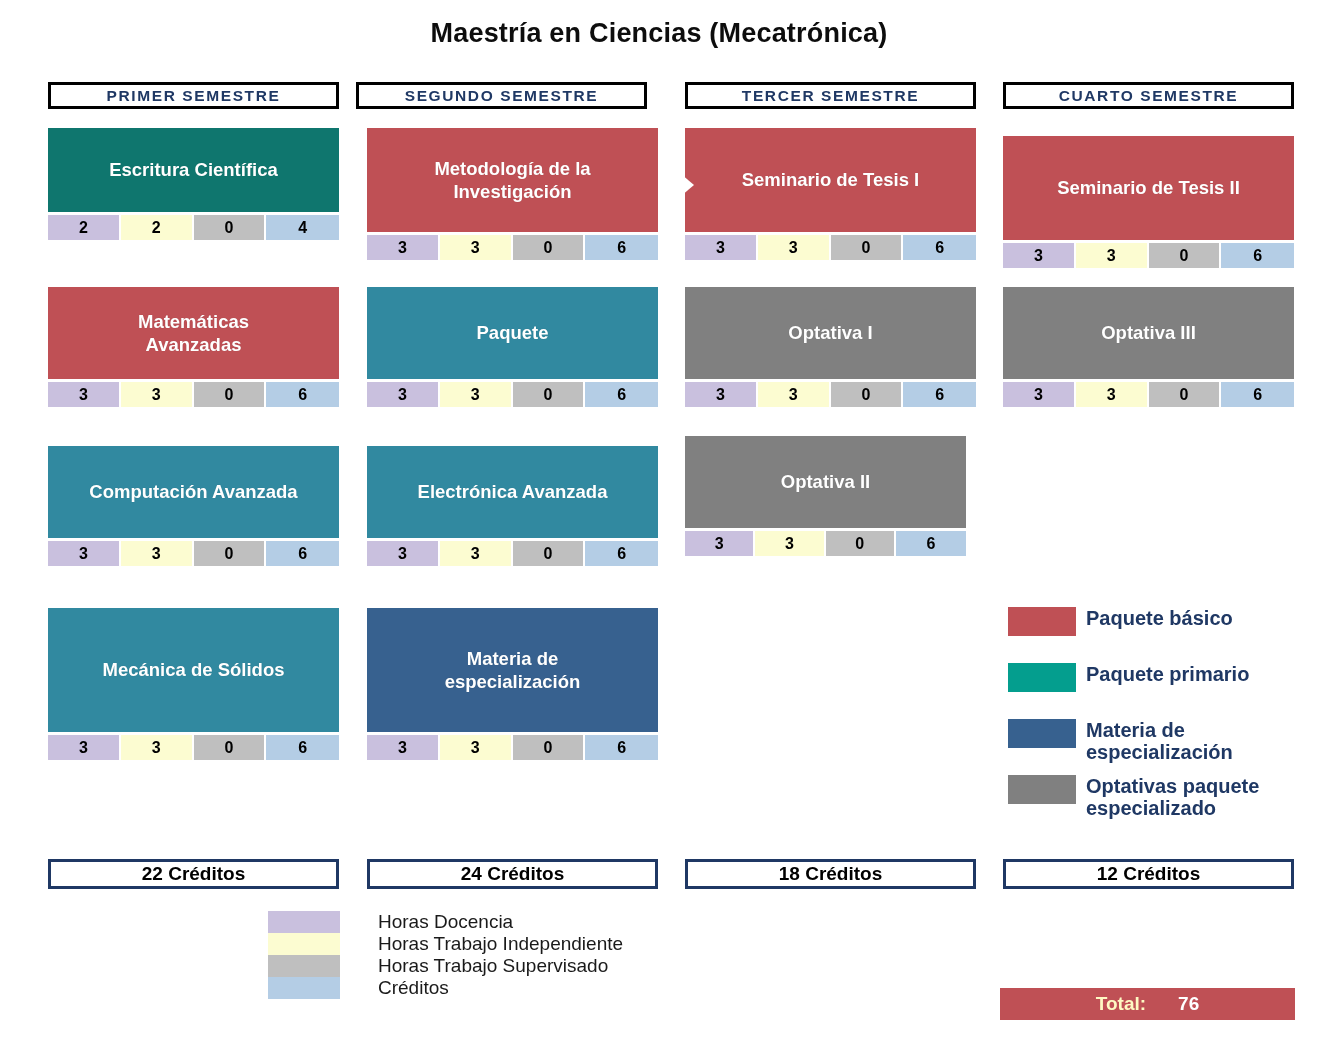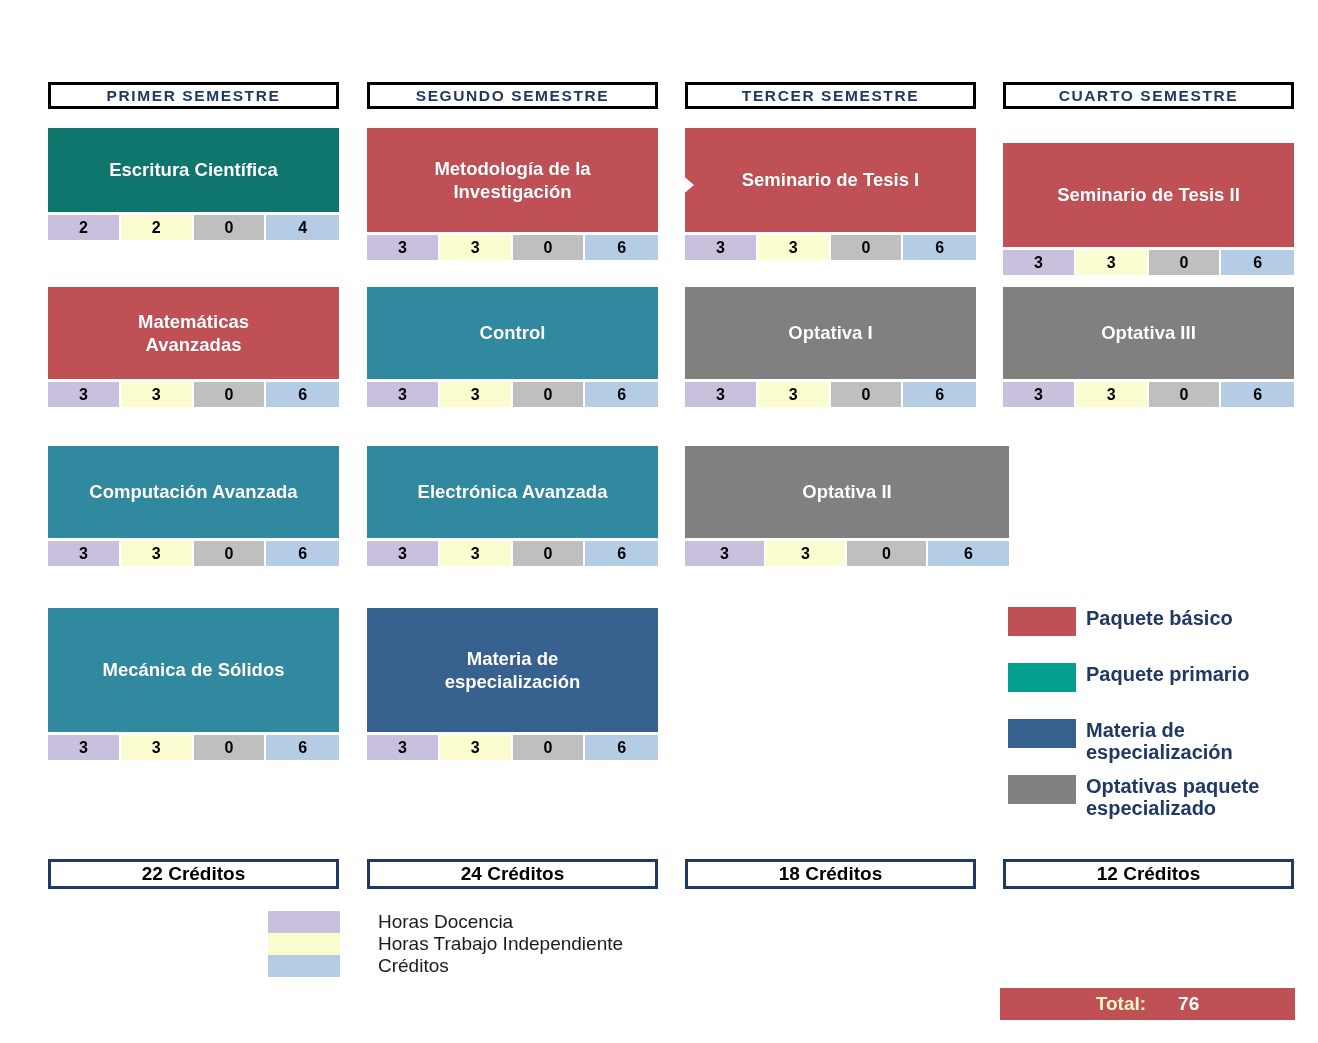--- a/index.html
+++ b/index.html
@@ -152,20 +152,21 @@
   .total-badge .tvalue {
     font-size: 19px; font-weight: bold; color: #ffffff;
     margin-left: 32px;
   }
 </style>
 </head>
 <body>
 
 <div id="stage">
 
+  <div class="title">Maestría en Ciencias (Mecatrónica)</div>
 
   <div id="columns">
       <div class="sem-header" style="left: 48px; top: 82px; width: 291px;">
         <span>PRIMER  SEMESTRE</span>
       </div>
       <div class="card" style="left: 48px; top: 128px; width: 291px;">
         <div class="card-body" style="height: 84px; background: #0f766e;">
           <span style="white-space: pre-line;">Escritura Científica</span>
         </div>
         <div class="strip">
@@ -205,38 +206,38 @@
         <div class="strip">
           <div class="cell" style="background: rgb(201, 192, 222);">3</div>
           <div class="cell" style="background: rgb(252, 252, 209);">3</div>
           <div class="cell" style="background: rgb(191, 191, 191);">0</div>
           <div class="cell" style="background: rgb(180, 205, 229);">6</div>
         </div>
       </div>
       <div class="credits-box" style="left: 48px; top: 859px; width: 291px;">
         <span>22 Créditos</span>
       </div>
-      <div class="sem-header" style="left: 367px; top: 82px; width: 291px;">
+      <div class="sem-header" style="left: 356px; top: 82px; width: 291px;">
         <span>SEGUNDO SEMESTRE</span>
       </div>
       <div class="card" style="left: 367px; top: 128px; width: 291px;">
         <div class="card-body" style="height: 104px; background: rgb(191, 80, 85);">
           <span style="white-space: pre-line;">Metodología de la
 Investigación</span>
         </div>
         <div class="strip">
           <div class="cell" style="background: rgb(201, 192, 222);">3</div>
           <div class="cell" style="background: rgb(252, 252, 209);">3</div>
           <div class="cell" style="background: rgb(191, 191, 191);">0</div>
           <div class="cell" style="background: rgb(180, 205, 229);">6</div>
         </div>
       </div>
       <div class="card" style="left: 367px; top: 287px; width: 291px;">
         <div class="card-body" style="height: 92px; background: rgb(49, 137, 160);">
-          <span style="white-space: pre-line;">Control</span>
+          <span style="white-space: pre-line;">Paquete</span>
         </div>
         <div class="strip">
           <div class="cell" style="background: rgb(201, 192, 222);">3</div>
           <div class="cell" style="background: rgb(252, 252, 209);">3</div>
           <div class="cell" style="background: rgb(191, 191, 191);">0</div>
           <div class="cell" style="background: rgb(180, 205, 229);">6</div>
         </div>
       </div>
       <div class="card" style="left: 367px; top: 446px; width: 291px;">
         <div class="card-body" style="height: 92px; background: rgb(49, 137, 160);">
@@ -282,38 +283,38 @@
         <div class="card-body" style="height: 92px; background: rgb(128, 128, 128);">
           <span style="white-space: pre-line;">Optativa I</span>
         </div>
         <div class="strip">
           <div class="cell" style="background: rgb(201, 192, 222);">3</div>
           <div class="cell" style="background: rgb(252, 252, 209);">3</div>
           <div class="cell" style="background: rgb(191, 191, 191);">0</div>
           <div class="cell" style="background: rgb(180, 205, 229);">6</div>
         </div>
       </div>
-      <div class="card" style="left: 685px; top: 446px; width: 324px;">
+      <div class="card" style="left: 685px; top: 436px; width: 281px;">
         <div class="card-body" style="height: 92px; background: rgb(128, 128, 128);">
           <span style="white-space: pre-line;">Optativa II</span>
         </div>
         <div class="strip">
           <div class="cell" style="background: rgb(201, 192, 222);">3</div>
           <div class="cell" style="background: rgb(252, 252, 209);">3</div>
           <div class="cell" style="background: rgb(191, 191, 191);">0</div>
           <div class="cell" style="background: rgb(180, 205, 229);">6</div>
         </div>
       </div>
       <div class="credits-box" style="left: 685px; top: 859px; width: 291px;">
         <span>18 Créditos</span>
       </div>
       <div class="sem-header" style="left: 1003px; top: 82px; width: 291px;">
         <span>CUARTO SEMESTRE</span>
       </div>
-      <div class="card" style="left: 1003px; top: 143px; width: 291px;">
+      <div class="card" style="left: 1003px; top: 136px; width: 291px;">
         <div class="card-body" style="height: 104px; background: rgb(191, 80, 85);">
           <span style="white-space: pre-line;">Seminario de Tesis II</span>
         </div>
         <div class="strip">
           <div class="cell" style="background: rgb(201, 192, 222);">3</div>
           <div class="cell" style="background: rgb(252, 252, 209);">3</div>
           <div class="cell" style="background: rgb(191, 191, 191);">0</div>
           <div class="cell" style="background: rgb(180, 205, 229);">6</div>
         </div>
       </div>
@@ -362,20 +363,24 @@
   <div class="hours-legend" id="hours-legend">
       <div class="hours-row">
         <div class="hours-swatch" style="background: rgb(201, 192, 222);"></div>
         <div class="hours-label">Horas Docencia</div>
       </div>
       <div class="hours-row">
         <div class="hours-swatch" style="background: rgb(252, 252, 209);"></div>
         <div class="hours-label">Horas Trabajo Independiente</div>
       </div>
       <div class="hours-row">
+        <div class="hours-swatch" style="background: rgb(191, 191, 191);"></div>
+        <div class="hours-label">Horas Trabajo Supervisado</div>
+      </div>
+      <div class="hours-row">
         <div class="hours-swatch" style="background: rgb(180, 205, 229);"></div>
         <div class="hours-label">Créditos</div>
       </div>
     </div>
 
   <div class="total-badge" style="background: rgb(191, 80, 85);">
     <span class="tlabel">Total:</span>
     <span class="tvalue">76</span>
   </div>
 

